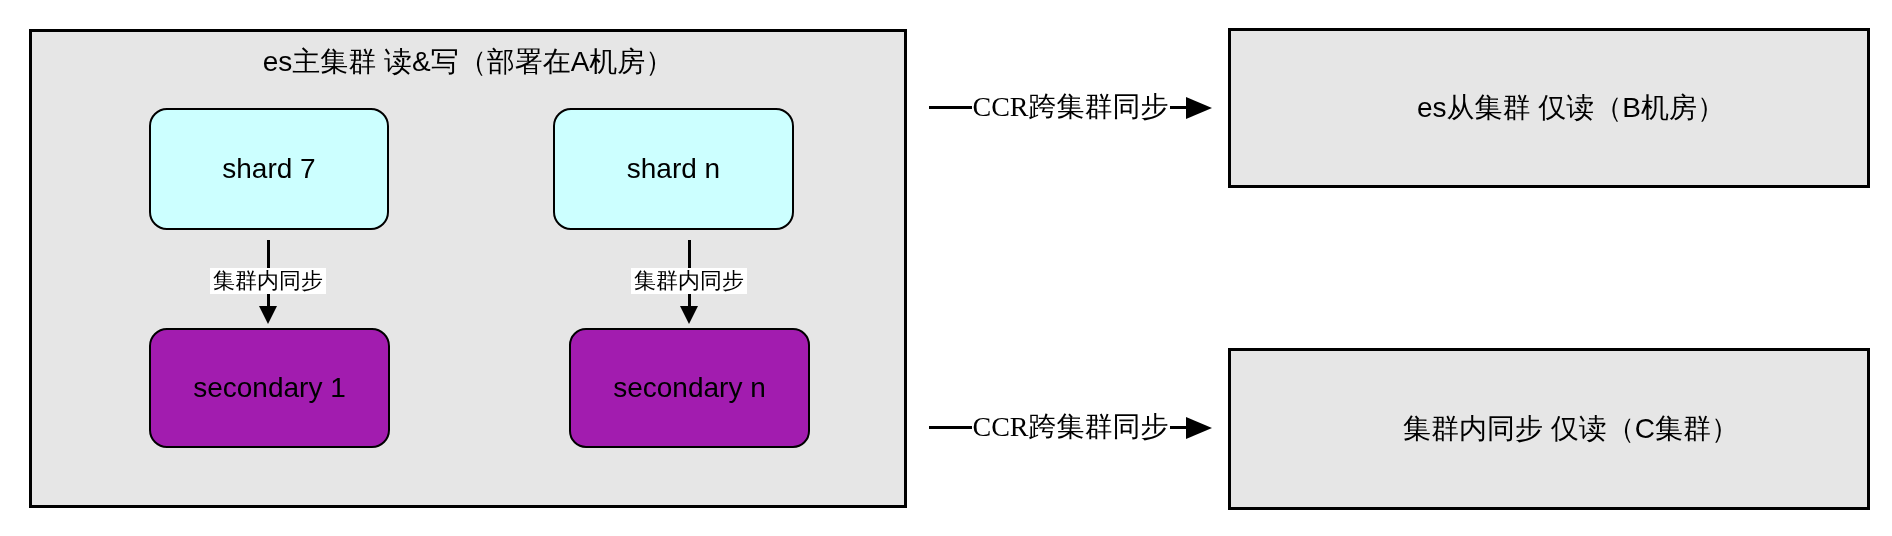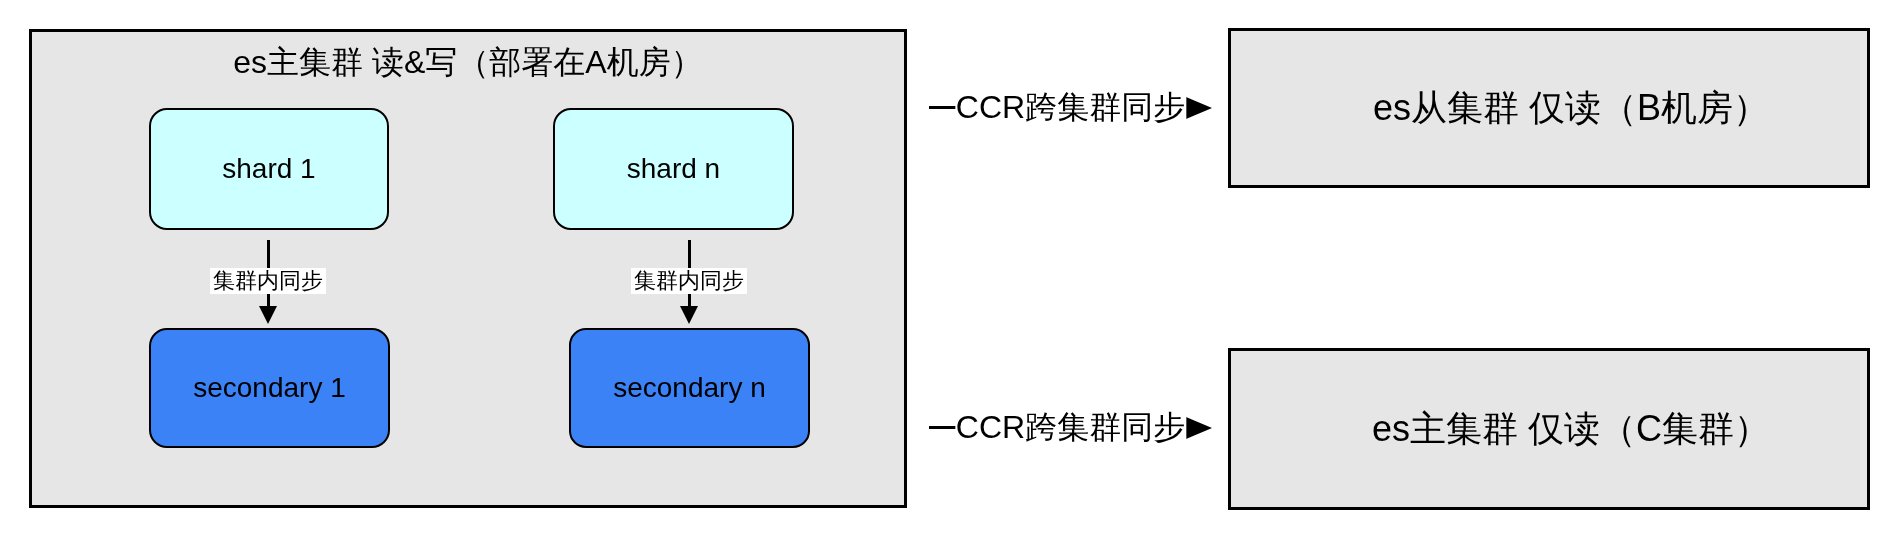--- a/index.html
+++ b/index.html
@@ -22,48 +22,48 @@
     background: #e6e6e6;
     border: 3px solid #000000;
     box-sizing: border-box;
   }
   .cluster-title {
     position: absolute;
     left: 0;
     right: 0;
     top: 12px;
     text-align: center;
-    font-size: 32px;
+    font-size: 28px;
     line-height: 36px;
     white-space: nowrap;
   }
   .replica-label {
     position: absolute;
     left: 0; right: 0; top: 0; bottom: 0;
     display: flex;
     align-items: center;
     justify-content: center;
-    font-size: 36px;
+    font-size: 28px;
     white-space: nowrap;
     padding-left: 44px;
   }
   
   .node {
     position: absolute;
     border: 2px solid #000000;
     border-radius: 18px;
     box-sizing: border-box;
     display: flex;
     align-items: center;
     justify-content: center;
     font-size: 28px;
     white-space: nowrap;
   }
   .node.cyan  { background: #ccffff; }
-  .node.green { background: #3b82f6; }
+  .node.green { background: #a21caf; }
   
   .v-arrow {
     position: absolute;
     width: 160px;
     height: 88px;
   }
   .v-arrow .line {
     position: absolute;
     left: 79px;
     top: 4px;
@@ -115,37 +115,38 @@
     border-top: 11px solid transparent;
     border-bottom: 11px solid transparent;
     border-left: 26px solid #000000;
   }
   .h-arrow .lbl {
     position: absolute;
     left: 50%;
     top: 4px;
     transform: translateX(-50%);
     background: #ffffff;
-    font-size: 32px;
+    font-size: 28px;
     line-height: 30px;
     padding: 0 1px;
     white-space: nowrap;
+    font-family: Liberation Serif, serif;
   }
 </style>
 </head>
 <body>
 
 <div id="canvas">
 
   <div class="gray-box" style="left:29px; top:29px; width:878px; height:479px;">
 
     <div class="cluster-title">es主集群 读&amp;写（部署在A机房）</div>
 
     <div class="node cyan" style="left:117px; top:76px; width:240px; height:122px;">
-      <span>shard 1</span>
+      <span>shard 7</span>
     </div>
 
     <div class="node cyan" style="left:521px; top:76px; width:241px; height:122px;">
       <span>shard n</span>
     </div>
 
     <div class="v-arrow" style="left:156px; top:204px;">
       <div class="line"></div>
       <div class="head"></div>
       <div class="lbl">集群内同步</div>
@@ -176,16 +177,16 @@
     <div class="line"></div>
     <div class="head"></div>
     <div class="lbl">CCR跨集群同步</div>
   </div>
 
   <div class="gray-box" style="left:1228px; top:28px; width:642px; height:160px;">
     <div class="replica-label">es从集群 仅读（B机房）</div>
   </div>
 
   <div class="gray-box" style="left:1228px; top:348px; width:642px; height:162px;">
-    <div class="replica-label">es主集群 仅读（C集群）</div>
+    <div class="replica-label">集群内同步 仅读（C集群）</div>
   </div>
 
 </div>
 
 </body></html>

